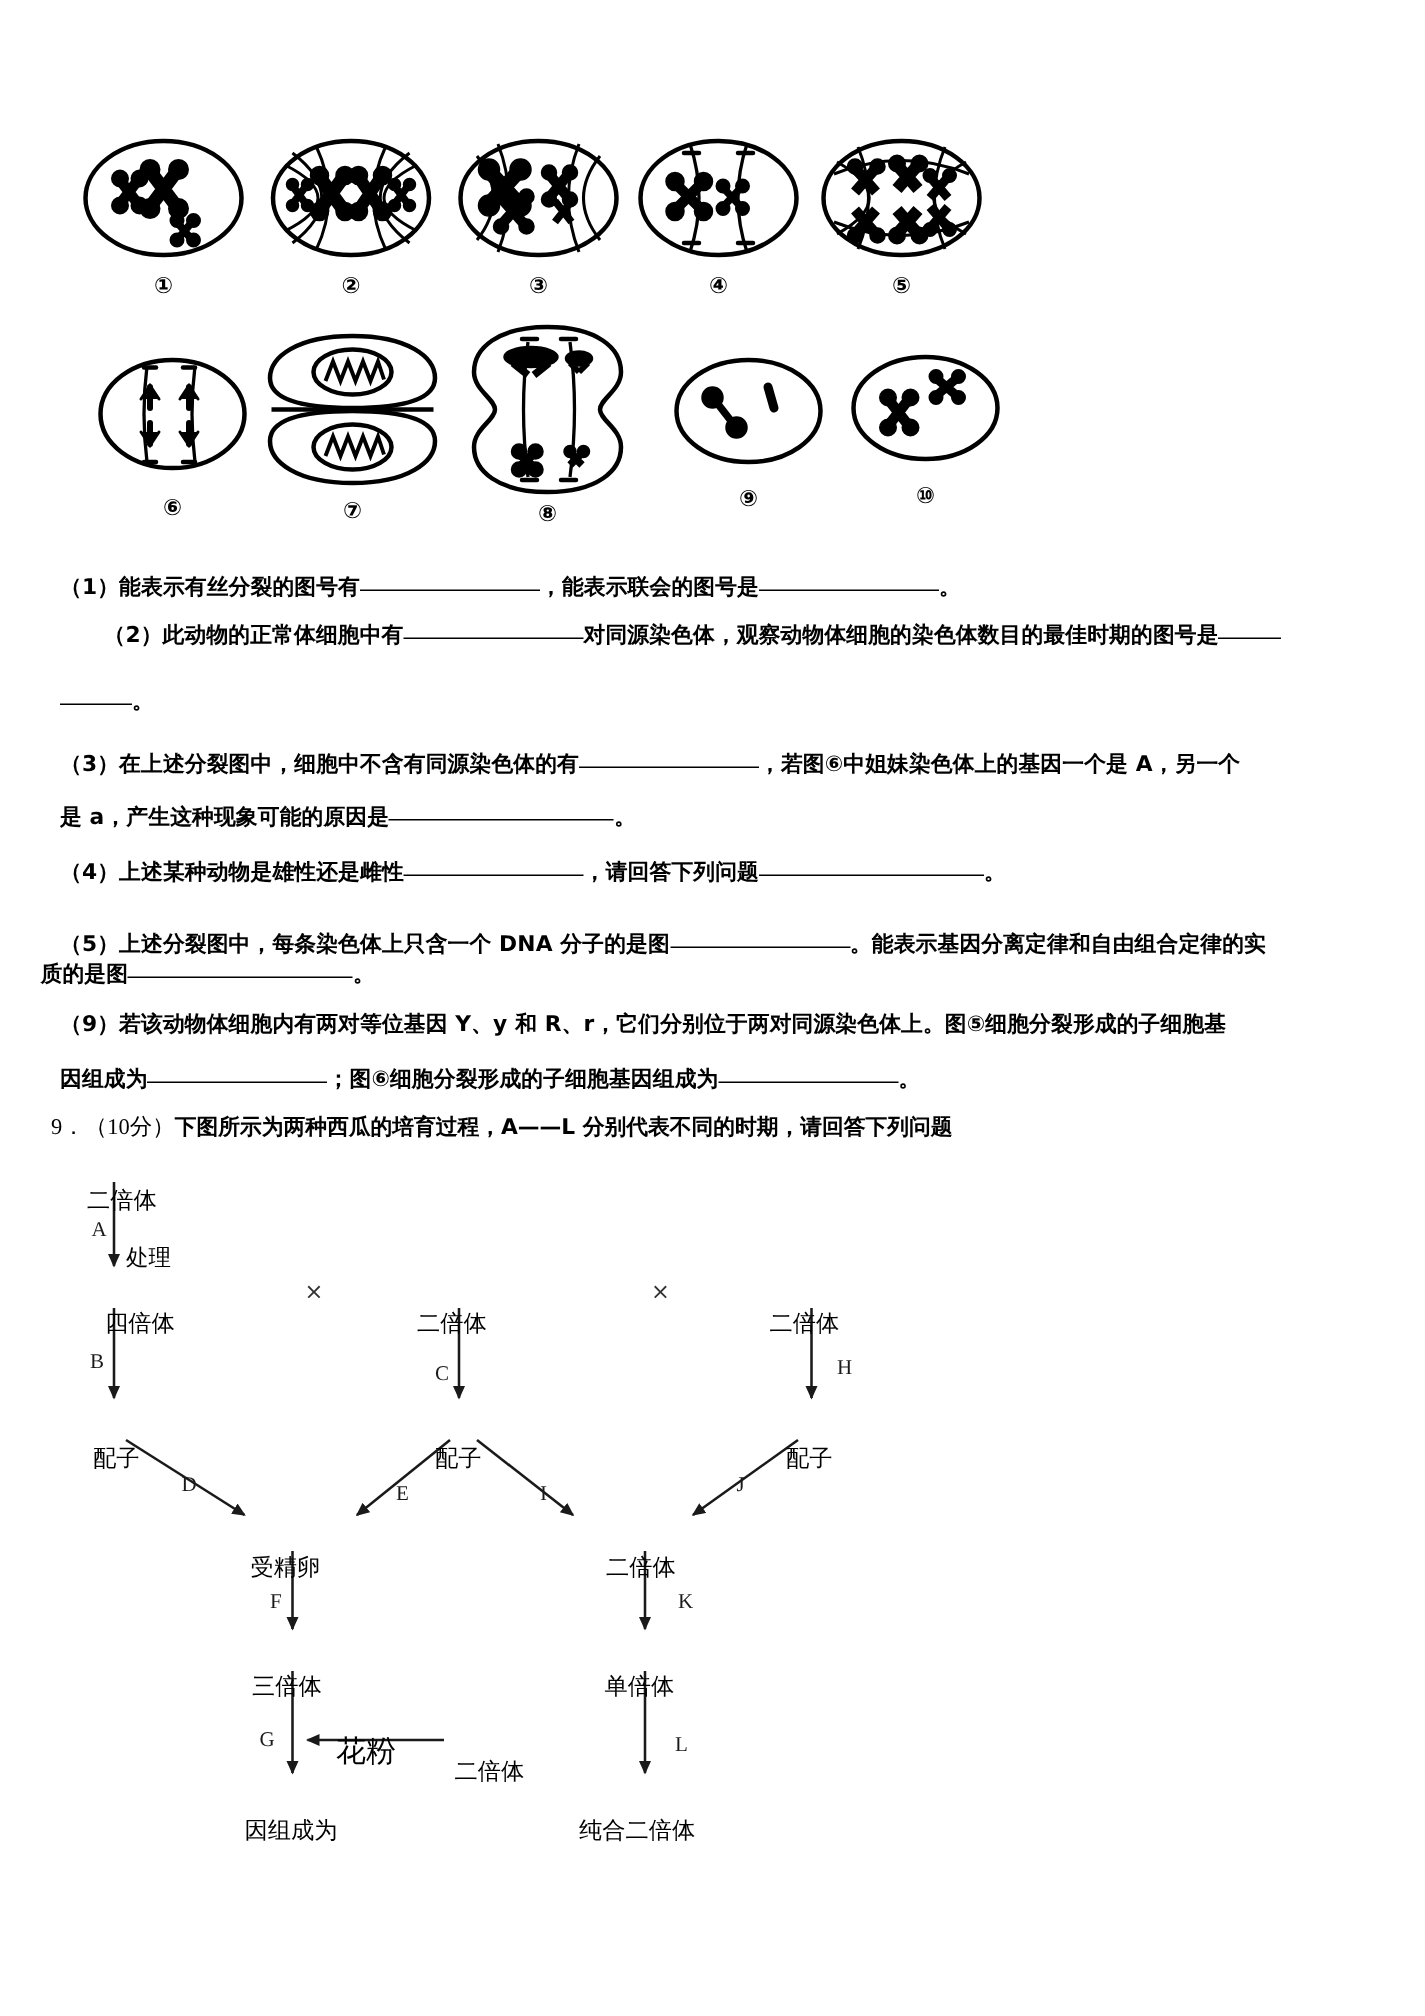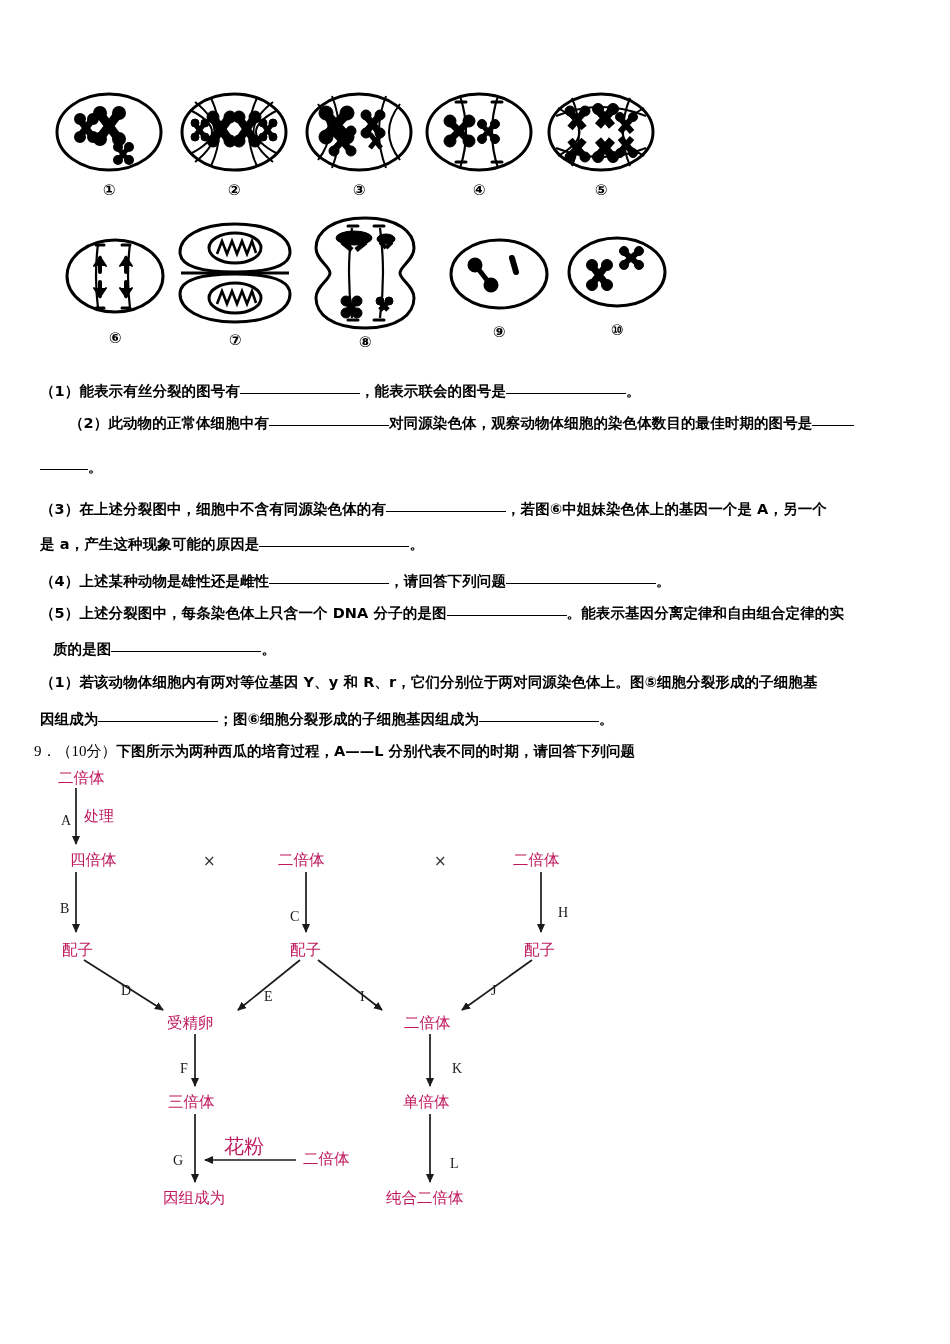--- a/index.html
+++ b/index.html
@@ -87,25 +87,26 @@
   
   #flowchart {
     position: absolute;
     left: 0px;
     top: 762px;
     width: 950px;
     height: 470px;
   }
   .fnode {
     position: absolute;
-    font-family: Liberation Sans, sans-serif;
+    font-family: Liberation Mono, monospace;
     font-size: 15.5px;
-    color: #be185d;
+    color: #000000;
     white-space: nowrap;
     line-height: 1;
+    margin-top: 24px;
   }
   .flabel {
     position: absolute;
     font-family: "Liberation Serif", "DejaVu Serif", serif;
     font-size: 14px;
     color: #1a1a1a;
     white-space: nowrap;
     line-height: 1;
   }
   .fcross {
@@ -392,23 +393,23 @@
     </div>
   </div>
 </div>
 
 <div class="qline" style="left:40px; top:382px;"><span>（1）能表示有丝分裂的图号有</span><span class="blank b-md"></span><span>，能表示联会的图号是</span><span class="blank b-md"></span><span>。</span></div>
 <div class="qline" style="left:40px; top:414px;margin-left:29px;"><span>（2）此动物的正常体细胞中有</span><span class="blank b-md"></span><span>对同源染色体，观察动物体细胞的染色体数目的最佳时期的图号是</span><span class="blank b-tail"></span></div>
 <div class="qline" style="left:40px; top:458px;"><span class="blank b-xs"></span><span>。</span></div>
 <div class="qline" style="left:40px; top:500px;"><span>（3）在上述分裂图中，细胞中不含有同源染色体的有</span><span class="blank b-md"></span><span>，若图⑥中姐妹染色体上的基因一个是 A，另一个</span></div>
 <div class="qline" style="left:40px; top:535px;"><span>是 a，产生这种现象可能的原因是</span><span class="blank b-lg"></span><span>。</span></div>
 <div class="qline" style="left:40px; top:572px;"><span>（4）上述某种动物是雄性还是雌性</span><span class="blank b-md"></span><span>，请回答下列问题</span><span class="blank b-lg"></span><span>。</span></div>
-<div class="qline" style="left:40px; top:604px;"><span>（5）上述分裂图中，每条染色体上只含一个 DNA 分子的是图</span><span class="blank b-md"></span><span>。能表示基因分离定律和自由组合定律的实</span></div>
-<div class="qline" style="left:53px; top:640px;"><span>质的是图</span><span class="blank b-lg"></span><span>。</span></div>
-<div class="qline" style="left:40px; top:673px;"><span>（1）若该动物体细胞内有两对等位基因 Y、y 和 R、r，它们分别位于两对同源染色体上。图⑤细胞分裂形成的子细胞基</span></div>
+<div class="qline" style="left:40px; top:620px;"><span>（5）上述分裂图中，每条染色体上只含一个 DNA 分子的是图</span><span class="blank b-md"></span><span>。能表示基因分离定律和自由组合定律的实</span></div>
+<div class="qline" style="left:27px; top:640px;"><span>质的是图</span><span class="blank b-lg"></span><span>。</span></div>
+<div class="qline" style="left:40px; top:673px;"><span>（9）若该动物体细胞内有两对等位基因 Y、y 和 R、r，它们分别位于两对同源染色体上。图⑤细胞分裂形成的子细胞基</span></div>
 <div class="qline" style="left:40px; top:710px;"><span>因组成为</span><span class="blank b-md"></span><span>；图⑥细胞分裂形成的子细胞基因组成为</span><span class="blank b-md"></span><span>。</span></div>
 
 <div id="q9-heading">
   <span class="num">9．</span><span class="num">（10分）</span><span>下图所示为两种西瓜的培育过程，A——L 分别代表不同的时期，请回答下列问题</span>
 </div>
 
 <div id="flowchart">
   <svg id="flow-svg" width="950" height="470" viewBox="0 0 950 470">
     <defs>
       <marker id="ah" markerWidth="10" markerHeight="10" refX="8" refY="4" orient="auto" markerUnits="userSpaceOnUse">

